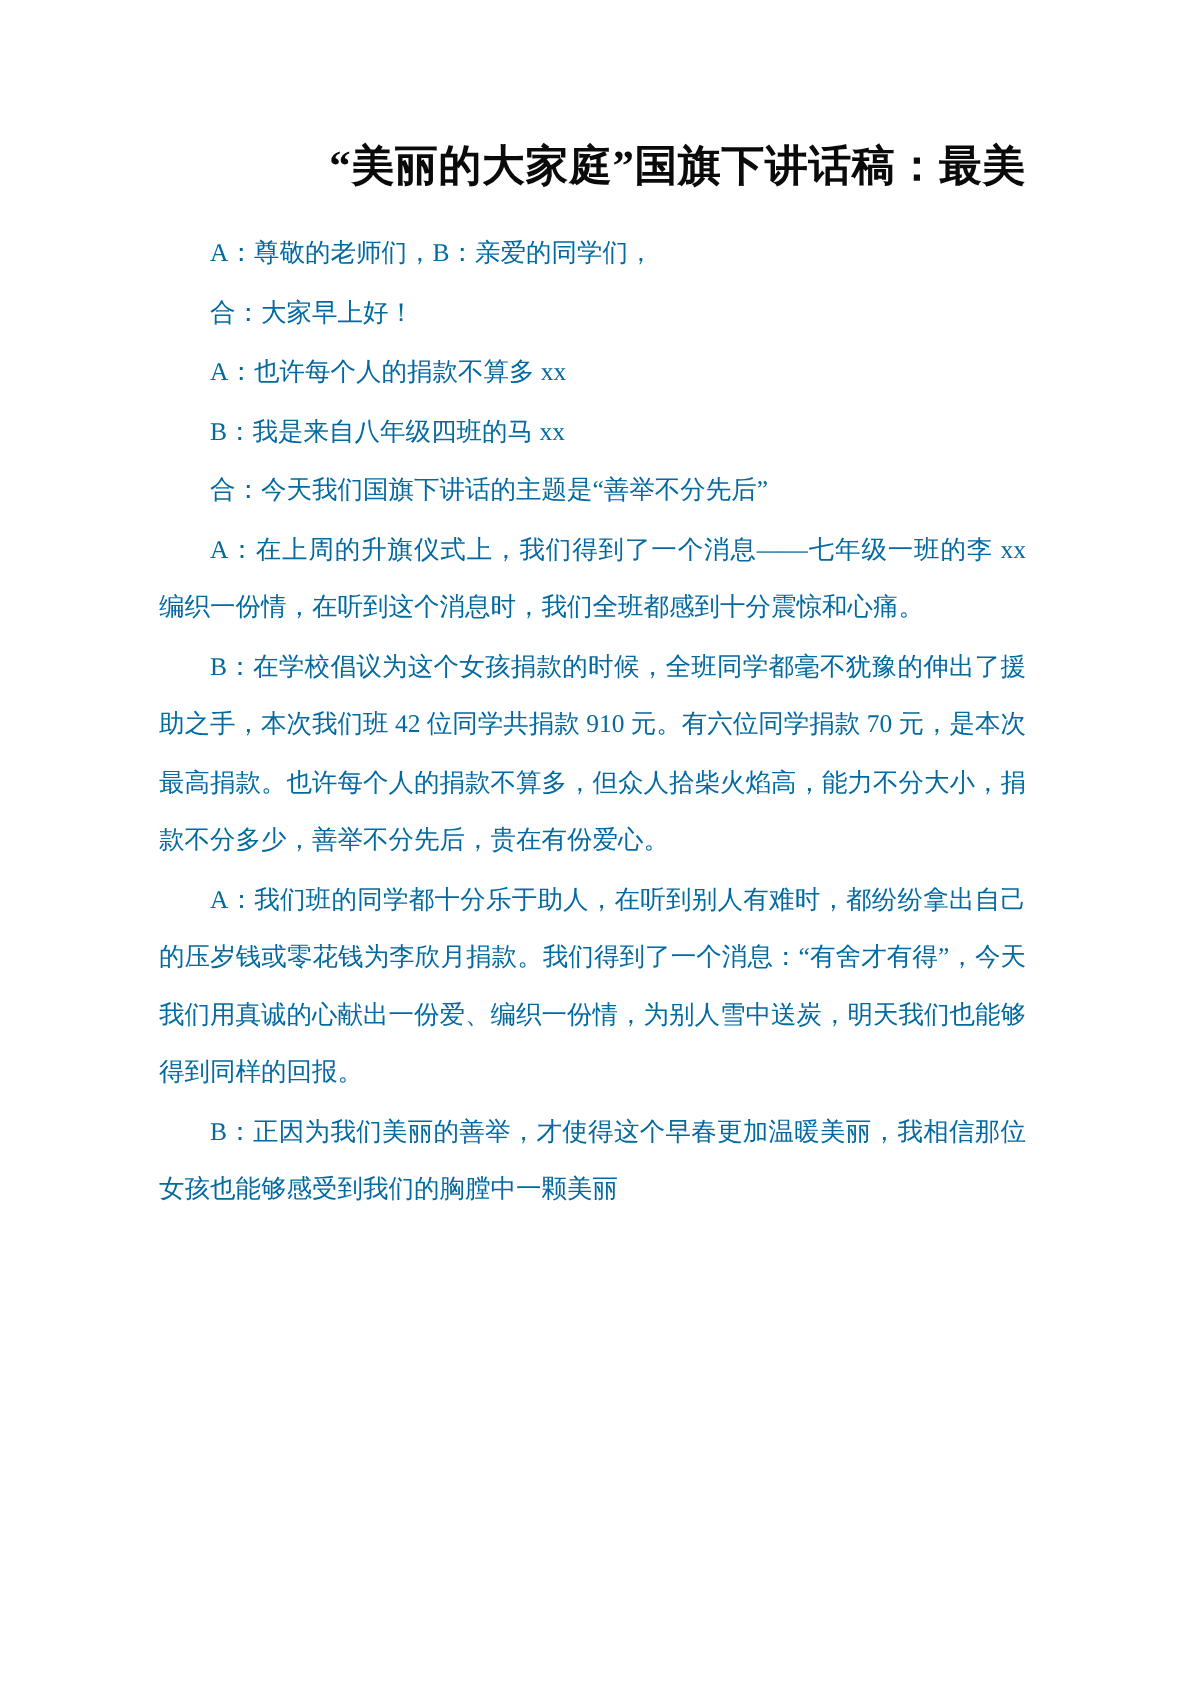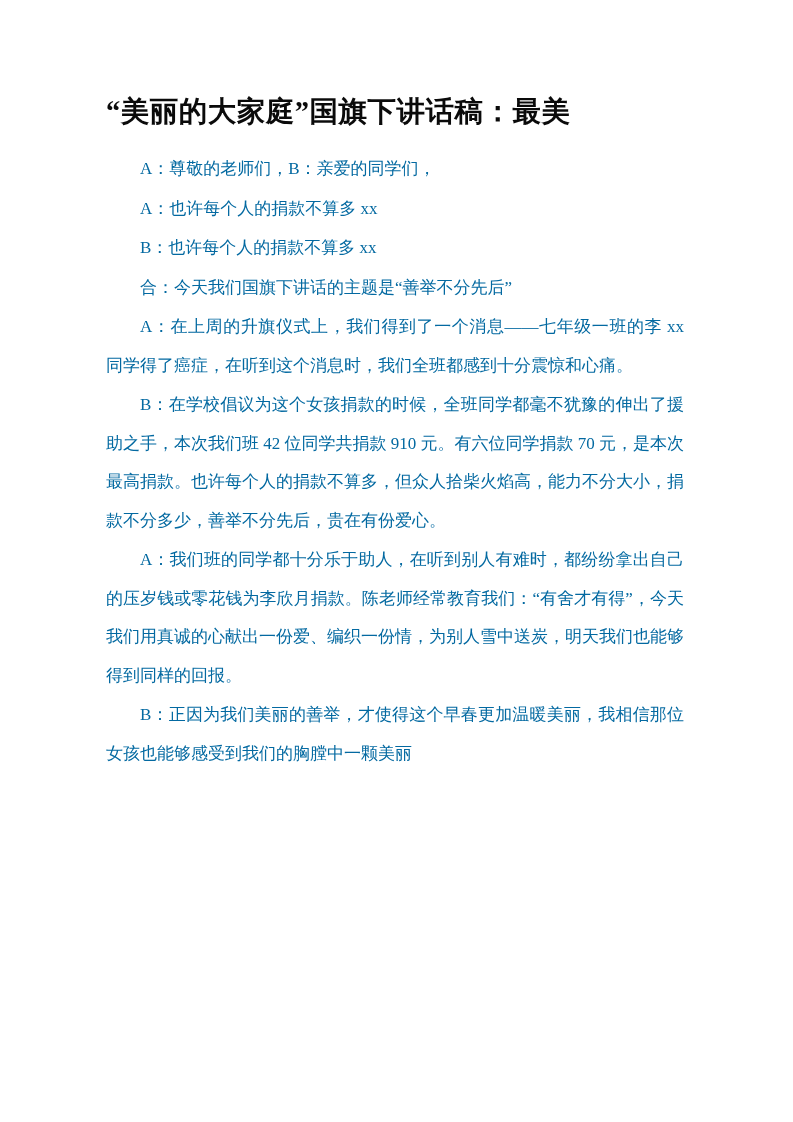--- a/index.html
+++ b/index.html
@@ -21,21 +21,21 @@
   .doc-body {
     position: absolute;
     left: 106px;
     top: 90px;
     width: 578px;
   }
   .doc-title {
     font-size: 28.5px;
     font-weight: bold;
     line-height: 44px;
-    text-align: left;
+    text-align: right;
     color: #0a0a0a;
     letter-spacing: 0.5px;
     margin: 0 0 16px 0;
     font-family: "Liberation Serif", "DejaVu Serif", serif;
   }
   .para {
     font-size: 17px;
     line-height: 38.5px;
     color: #0369a1;
     margin: 0 0 1px 0;
@@ -59,23 +59,24 @@
 <body>
 
 <div class="page">
   <div class="doc-body">
 
     <div class="doc-title">
       <div>“美丽的大家庭”国旗下讲话稿：最美</div>
     </div>
 
     <p class="para short">A：尊敬的老师们，B：亲爱的同学们，</p>
+    <p class="para short">合：大家早上好！</p>
     <p class="para short">A：也许每个人的捐款不算多 xx</p>
-    <p class="para short">B：也许每个人的捐款不算多 xx</p>
+    <p class="para short">B：我是来自八年级四班的马 xx</p>
     <p class="para short">合：今天我们国旗下讲话的主题是“善举不分先后”</p>
 
-    <p class="para indent">A：在上周的升旗仪式上，我们得到了一个消息——七年级一班的李 xx 同学得了癌症，在听到这个消息时，我们全班都感到十分震惊和心痛。</p>
+    <p class="para indent">A：在上周的升旗仪式上，我们得到了一个消息——七年级一班的李 xx 编织一份情，在听到这个消息时，我们全班都感到十分震惊和心痛。</p>
     <p class="para indent">B：在学校倡议为这个女孩捐款的时候，全班同学都毫不犹豫的伸出了援助之手，本次我们班 42 位同学共捐款 910 元。有六位同学捐款 70 元，是本次最高捐款。也许每个人的捐款不算多，但众人拾柴火焰高，能力不分大小，捐款不分多少，善举不分先后，贵在有份爱心。</p>
-    <p class="para indent">A：我们班的同学都十分乐于助人，在听到别人有难时，都纷纷拿出自己的压岁钱或零花钱为李欣月捐款。陈老师经常教育我们：“有舍才有得”，今天我们用真诚的心献出一份爱、编织一份情，为别人雪中送炭，明天我们也能够得到同样的回报。</p>
+    <p class="para indent">A：我们班的同学都十分乐于助人，在听到别人有难时，都纷纷拿出自己的压岁钱或零花钱为李欣月捐款。我们得到了一个消息：“有舍才有得”，今天我们用真诚的心献出一份爱、编织一份情，为别人雪中送炭，明天我们也能够得到同样的回报。</p>
     <p class="para indent clipped">B：正因为我们美丽的善举，才使得这个早春更加温暖美丽，我相信那位女孩也能够感受到我们的胸膛中一颗美丽</p>
 
   </div>
 </div>
 
 </body></html>

